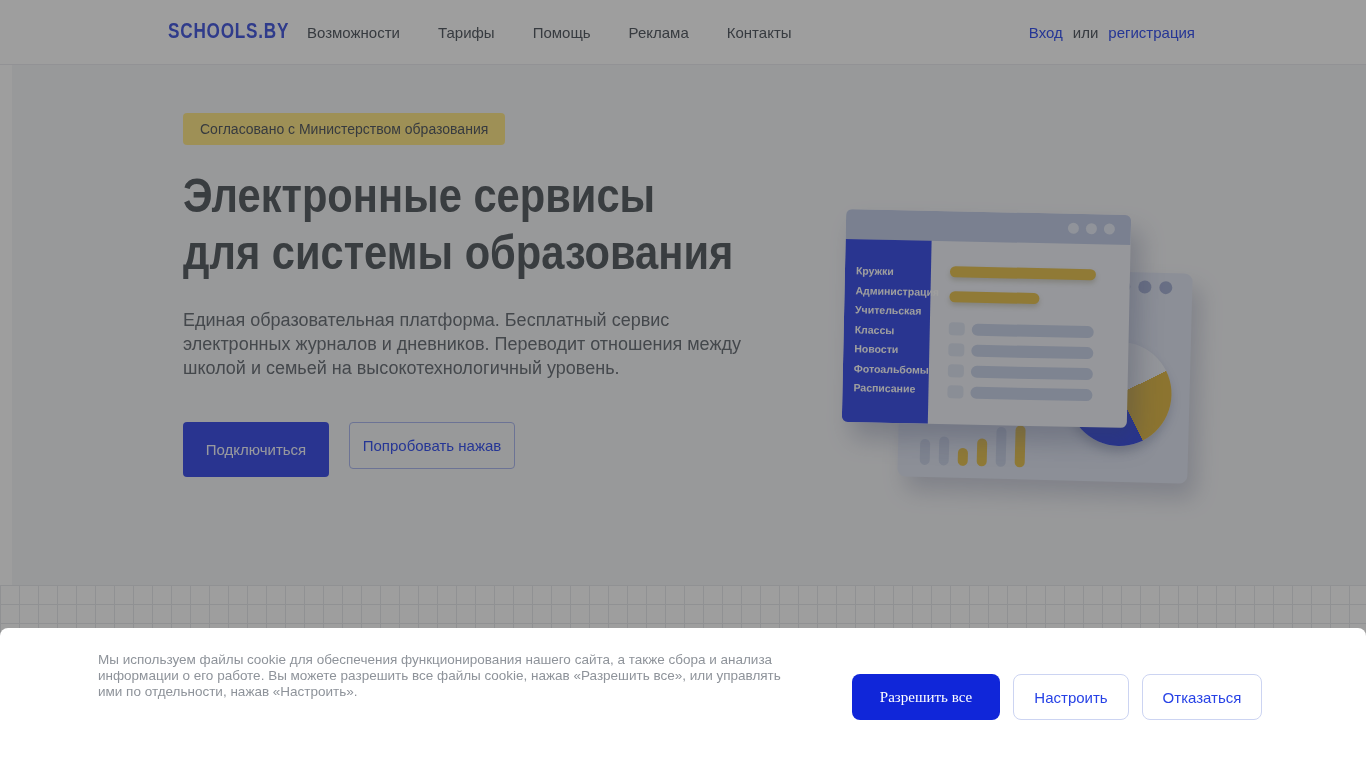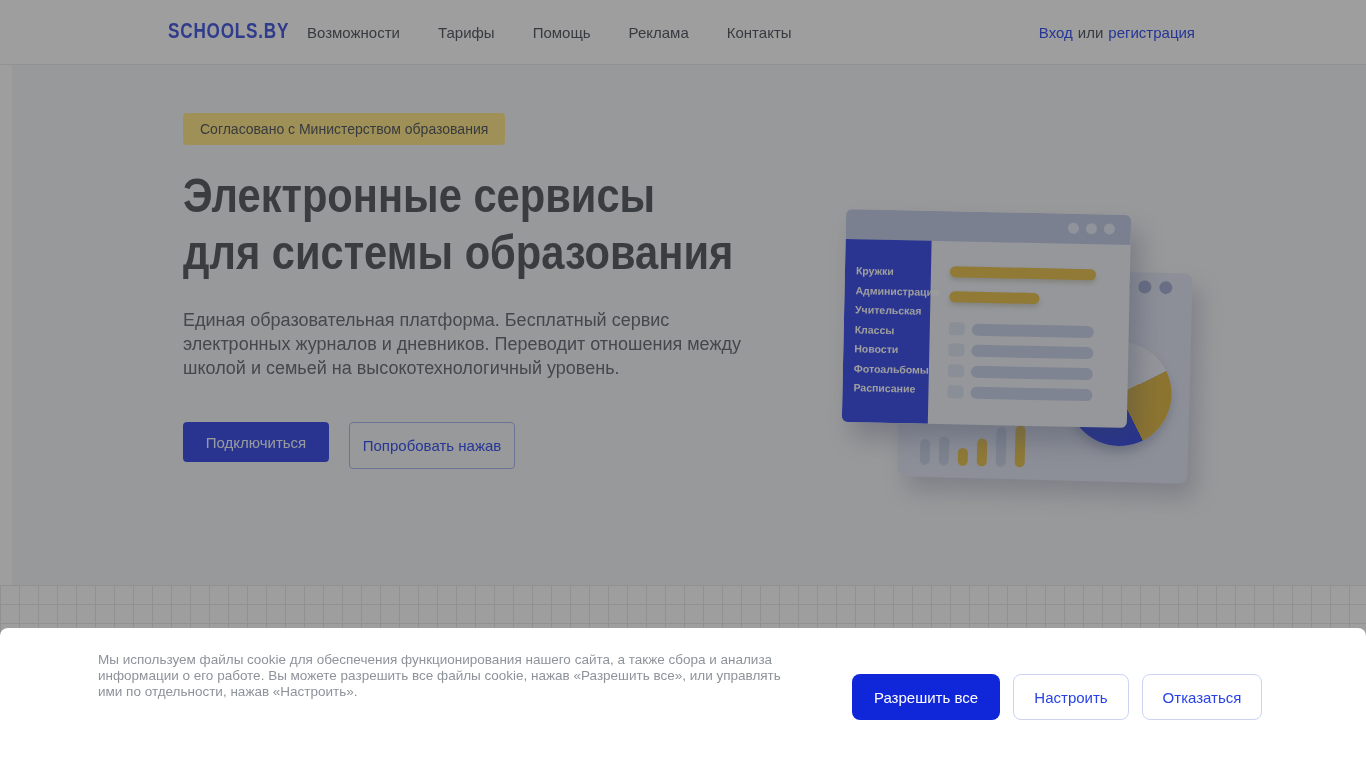--- a/index.html
+++ b/index.html
@@ -6,34 +6,34 @@
   html,body { width:1366px; height:768px; overflow:hidden; font-family:"Liberation Sans", sans-serif; background:#fff; }
   .page { position:relative; width:1366px; height:768px; }
 
   
   .header { position:absolute; top:0; left:0; width:1366px; height:65px; background:#ffffff;
             border-bottom:1px solid #ececf0; display:flex; align-items:center; z-index:1; }
   .logo { position:absolute; left:168px; top:18px; font-size:22px; font-weight:bold; color:#4d5fe0;
           letter-spacing:1px; transform:scaleX(.78); transform-origin:left center; white-space:nowrap; }
   .nav { position:absolute; left:307px; top:0; height:65px; display:flex; align-items:center; gap:38px; }
   .nav-item { font-size:15px; color:#5a6068; cursor:pointer; white-space:nowrap; }
-  .auth { position:absolute; right:171px; top:0; height:65px; display:flex; align-items:center; gap:5px; font-size:15px; }
+  .auth { position:absolute; right:171px; top:0; height:65px; display:flex; align-items:center; gap:10px; font-size:15px; }
   .auth a { color:#3d57f0; text-decoration:none; cursor:pointer; }
   .auth .sep { color:#5a6068; }
 
   
   .hero { position:absolute; top:65px; left:12px; width:1366px; height:520px; background:#f6f7f9; }
   .hero-left { position:absolute; left:171px; top:0; width:600px; }
   .badge { display:inline-block; margin-top:48px; height:32px; line-height:32px; padding:0 17px;
            background:#ffe98c; border-radius:4px; font-size:14px; color:#5a5f66; }
   .title { margin-top:22px; font-size:49px; font-weight:bold; line-height:57px; color:#5d6368;
            transform:scaleX(.85); transform-origin:left top; white-space:nowrap; }
   .desc { margin-top:27px; width:590px; font-size:18px; line-height:24px; color:#6e747b; }
   .cta-row { margin-top:42px; display:flex; gap:20px; }
-  .btn-primary { width:146px; height:40px; background:#4355e8; color:#f5f7ff; border:none; border-radius:4px;
+  .btn-primary { width:146px; height:55px; background:#4355e8; color:#f5f7ff; border:none; border-radius:4px;
                  font-size:15px; font-family:inherit; cursor:pointer; }
   .btn-secondary { width:166px; height:47px; background:transparent; color:#3d57f0; border:1px solid #aebaf0;
                    border-radius:4px; font-size:15px; font-family:inherit; cursor:pointer; }
 
   
   .illu { position:absolute; left:820px; top:130px; width:380px; height:380px; }
   .win-back { position:absolute; left:68px; top:75px; width:290px; height:210px; background:#e2e7f4;
               border-radius:8px; transform:rotate(1.5deg); box-shadow:8px 14px 22px rgba(90,100,140,.25); }
   .win-back .dots { position:absolute; right:20px; top:8px; display:flex; gap:8px; }
   .win-back .dot { width:13px; height:13px; border-radius:50%; background:#a9b3d6; }
@@ -72,21 +72,21 @@
 
   
   .cookie { position:fixed; left:0; bottom:0; width:1366px; height:140px; background:#ffffff;
             border-radius:8px 8px 0 0; z-index:50; }
   .cookie-text { position:absolute; left:98px; top:24px; width:716px; font-size:13.5px; line-height:16px; color:#8e939a; }
   .cookie-p1 { white-space:pre-line; }
   .cookie-p2 { margin-top:14px; }
   .cookie-link { color:#1a36e8; font-weight:bold; text-decoration:none; cursor:pointer; }
   .cookie-btns { position:absolute; left:852px; top:46px; display:flex; gap:13px; }
   .cbtn { height:46px; border-radius:8px; font-size:15px; font-family:inherit; cursor:pointer; }
-  .cbtn-accept { width:148px; background:#1026d9; color:#ffffff; border:none; }
+  .cbtn-accept { width:148px; background:#1026d9; color:#ffffff; border:none;font-family:Liberation Serif, serif; }
   .cbtn-light { background:#ffffff; color:#2742e6; border:1px solid #ccd4f2; }
   .cbtn-config { width:116px; }
   .cbtn-decline { width:120px; }
 </style>
 </head>
 <body>
 
 <div class="page">
 
   <div class="header">

